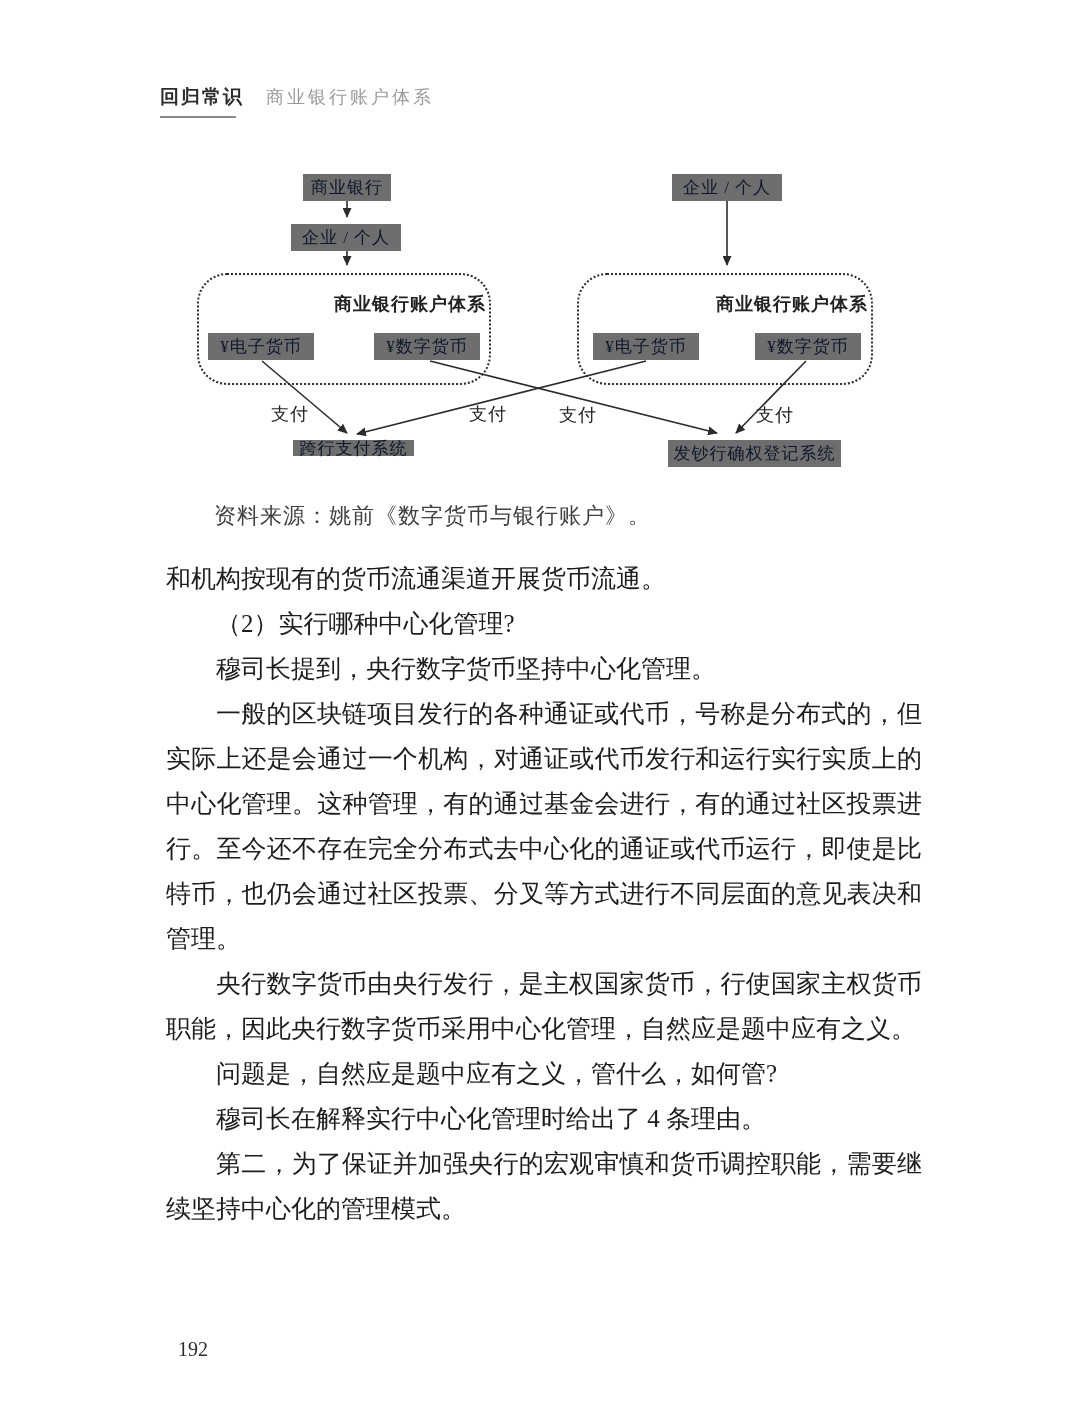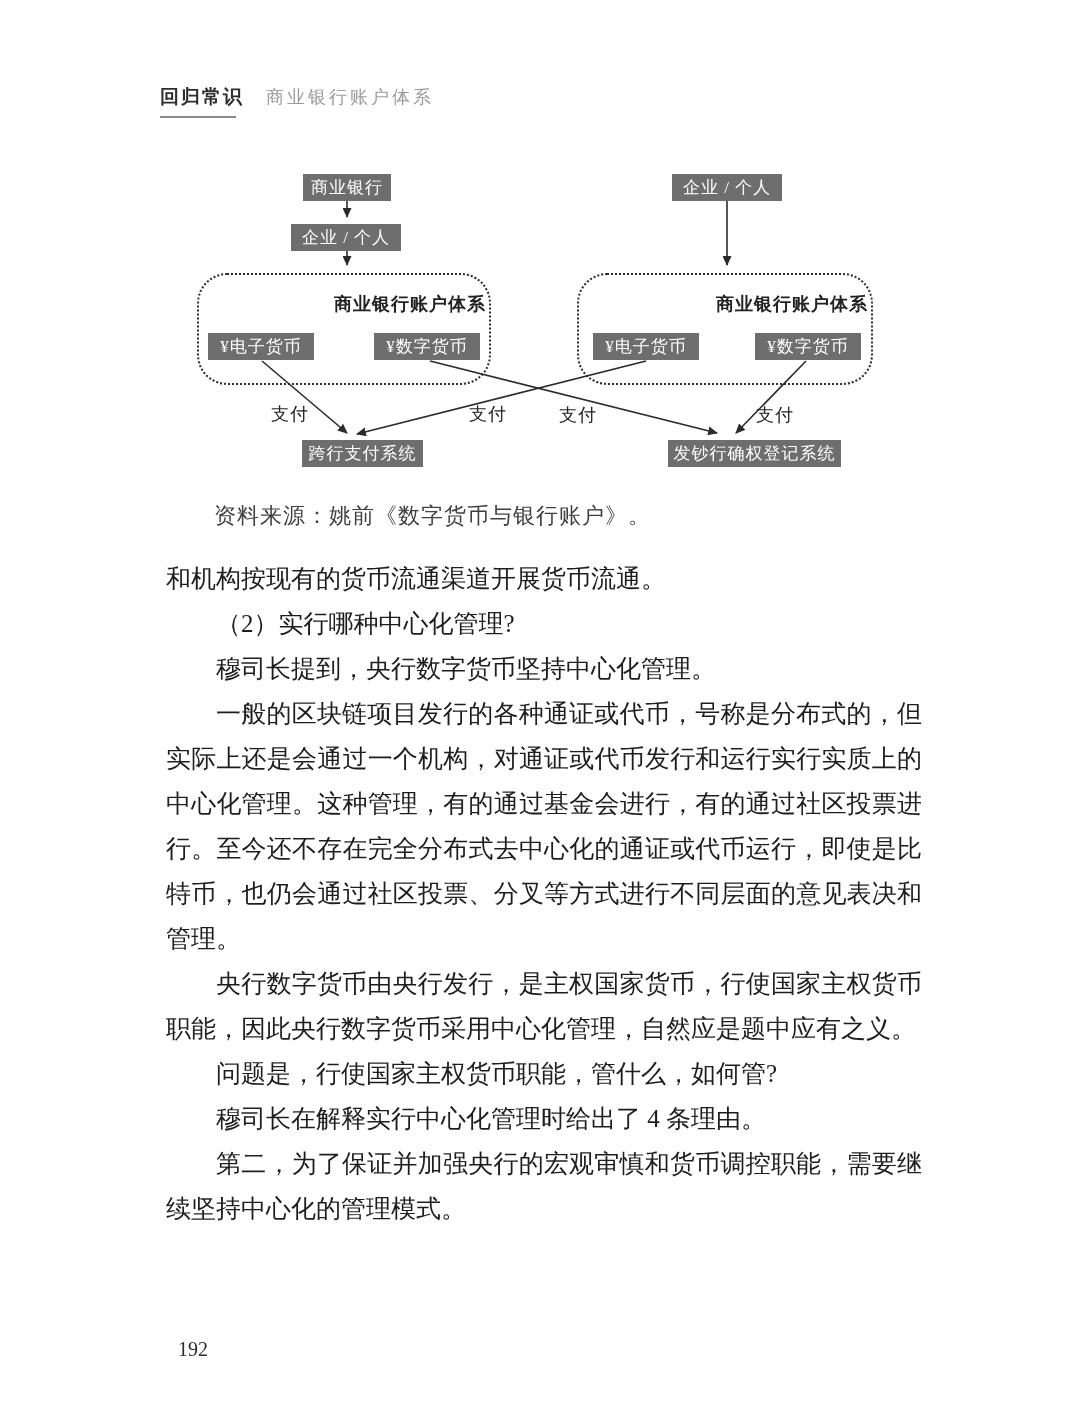--- a/index.html
+++ b/index.html
@@ -23,21 +23,21 @@
     white-space: nowrap;
   }
   .rh-title { font-weight: bold; font-size: 19px; color: #2d2d2d; letter-spacing: 2px; }
   .rh-sub   { font-size: 18px; color: #9b9b9b; margin-left: 22px; letter-spacing: 3px; }
   .rh-rule  { position: absolute; left: 160px; top: 116px; width: 76px; height: 2px; background: #8a8a8a; }
 
   
   .fig-svg { position: absolute; left: 0; top: 0; width: 1080px; height: 520px; z-index: 1; pointer-events: none; }
   .gbox {
     position: absolute; z-index: 2;
-    background: #6e6e6e; color: #ffffff;
+    background: #6e6e6e; color: #0f172a;
     display: flex; align-items: center; justify-content: center;
     font-size: 17px; letter-spacing: 1px;
     white-space: nowrap;
   }
   .dotbox {
     position: absolute; z-index: 0;
     border: 2px dotted #2c2c2c;
     border-radius: 30px;
     background: transparent;
   }
@@ -120,31 +120,31 @@
   <div class="gbox" style="left:208px; top:333px; width:106px; height:27px;">¥电子货币</div>
   <div class="gbox" style="left:374px; top:333px; width:106px; height:27px;">¥数字货币</div>
   <div class="gbox" style="left:593px; top:333px; width:106px; height:27px;">¥电子货币</div>
   <div class="gbox" style="left:755px; top:333px; width:106px; height:27px;">¥数字货币</div>
 
   <span class="pay-label" style="left:271px; top:402px;">支付</span>
   <span class="pay-label" style="left:469px; top:402px;">支付</span>
   <span class="pay-label" style="left:559px; top:403px;">支付</span>
   <span class="pay-label" style="left:756px; top:403px;">支付</span>
 
-  <div class="gbox" style="left:302px; top:440px; width:121px; height:27px;">跨行支付系统</div>
+  <div class="gbox" style="left:293px; top:440px; width:121px; height:16px;">跨行支付系统</div>
   <div class="gbox" style="left:668px; top:440px; width:173px; height:27px;">发钞行确权登记系统</div>
 
   <div class="fig-source">资料来源：姚前《数字货币与银行账户》。</div>
 
   <div class="body-text">
     <p>和机构按现有的货币流通渠道开展货币流通。</p>
     <p class="ind">（2）实行哪种中心化管理?</p>
     <p class="ind">穆司长提到，央行数字货币坚持中心化管理。</p>
     <p class="ind">一般的区块链项目发行的各种通证或代币，号称是分布式的，但实际上还是会通过一个机构，对通证或代币发行和运行实行实质上的中心化管理。这种管理，有的通过基金会进行，有的通过社区投票进行。至今还不存在完全分布式去中心化的通证或代币运行，即使是比特币，也仍会通过社区投票、分叉等方式进行不同层面的意见表决和管理。</p>
     <p class="ind">央行数字货币由央行发行，是主权国家货币，行使国家主权货币职能，因此央行数字货币采用中心化管理，自然应是题中应有之义。</p>
-    <p class="ind">问题是，行使国家主权货币职能，管什么，如何管?</p>
+    <p class="ind">问题是，自然应是题中应有之义，管什么，如何管?</p>
     <p class="ind">穆司长在解释实行中心化管理时给出了 4 条理由。</p>
     <p class="ind">第二，为了保证并加强央行的宏观审慎和货币调控职能，需要继续坚持中心化的管理模式。</p>
   </div>
 
   <div class="page-num">192</div>
 
 </div>
 
 </body></html>

